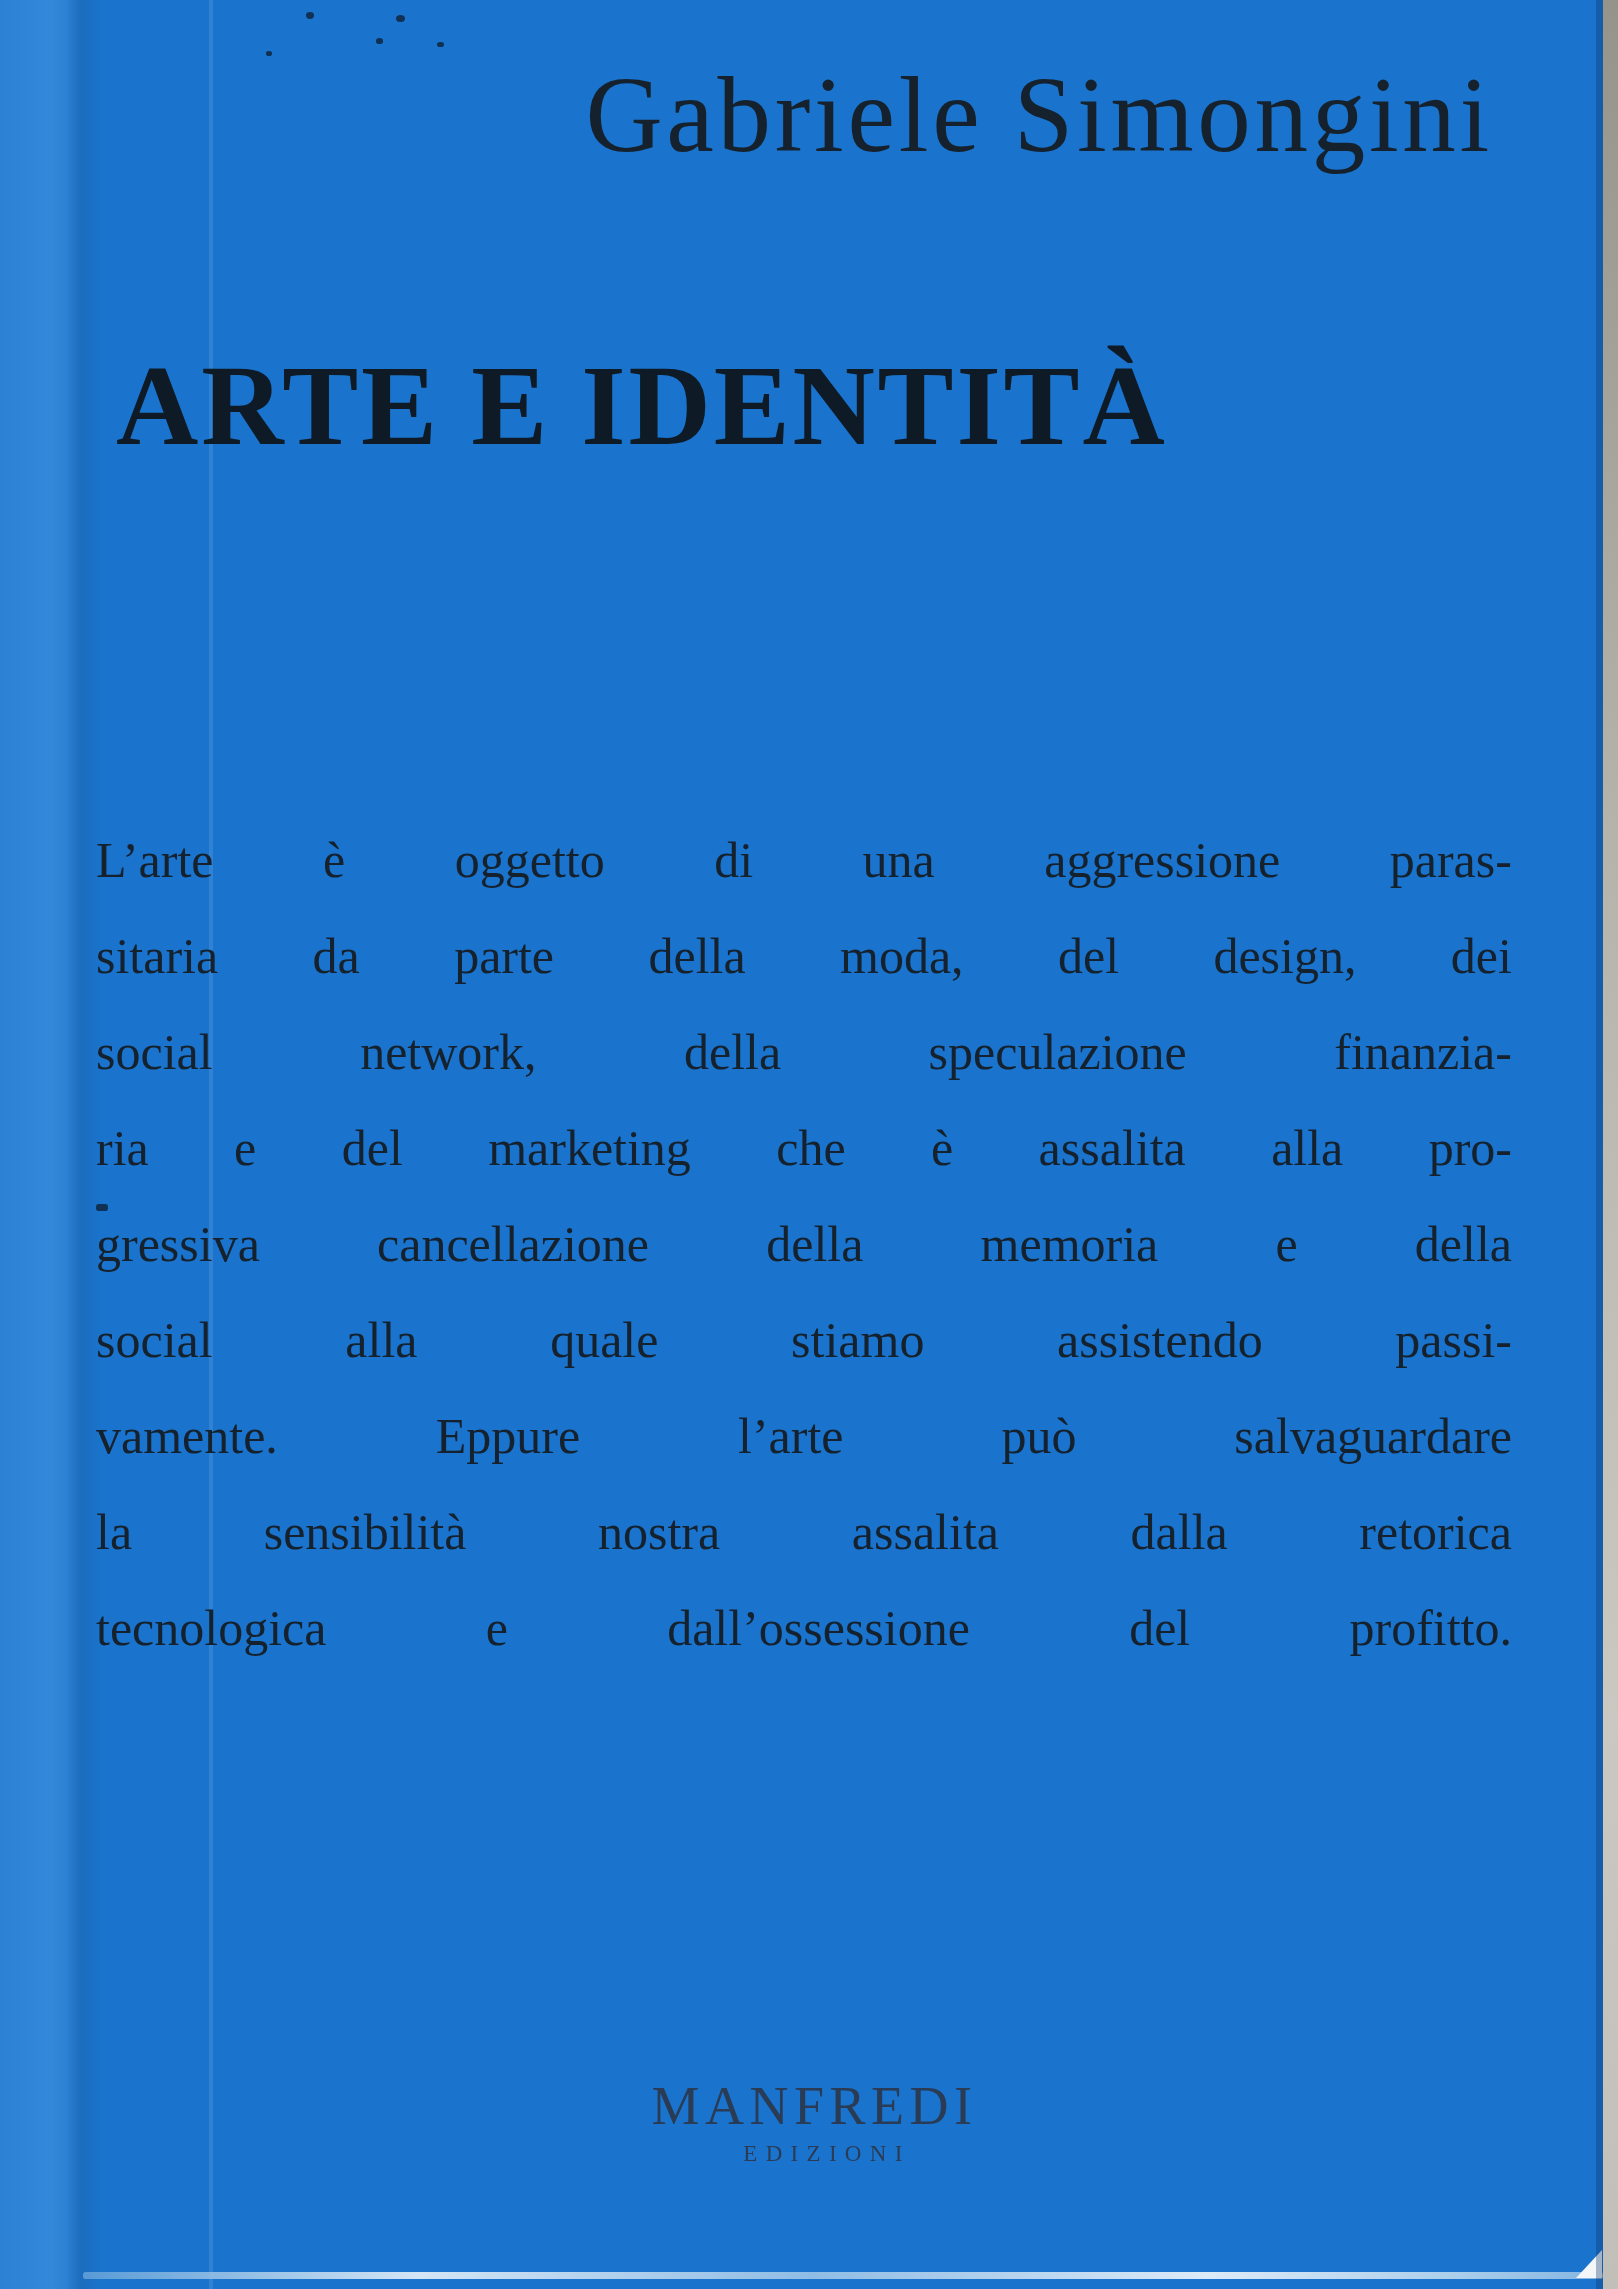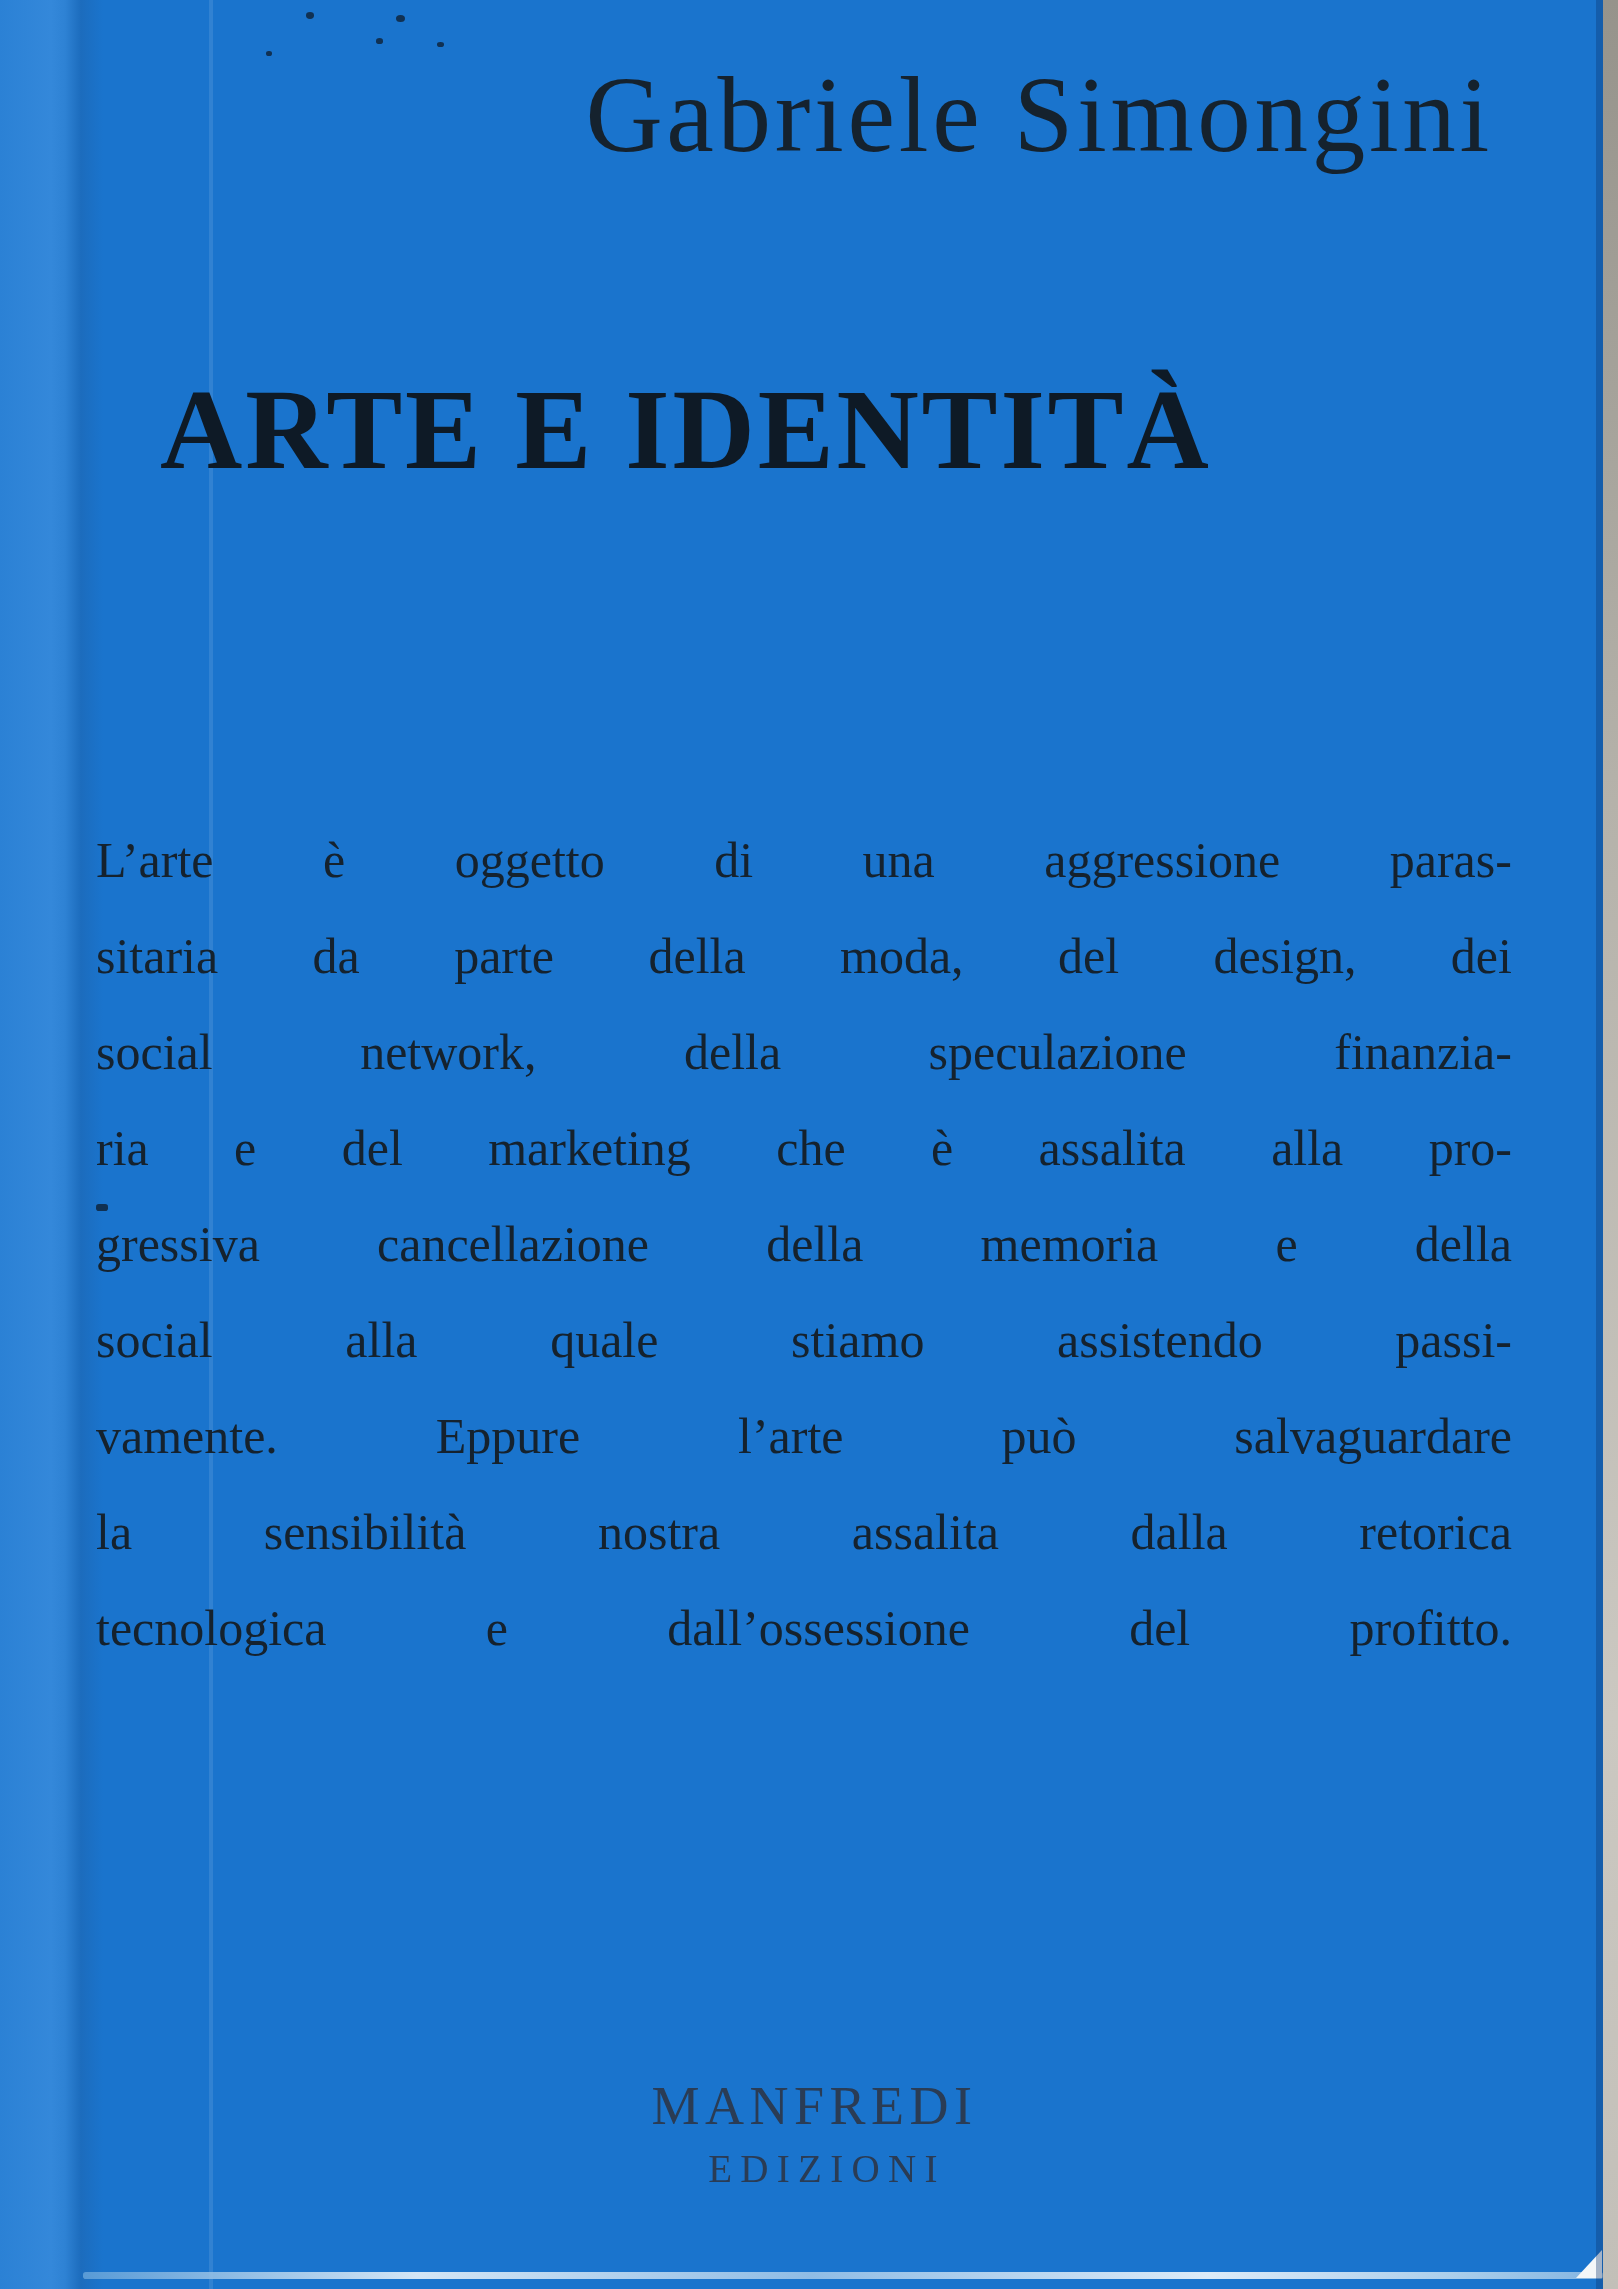--- a/index.html
+++ b/index.html
@@ -57,48 +57,47 @@
   .s6 { left: 96px;  top: 1204px; width: 12px; height: 7.4px; border-radius: 2.8px; }
 
   .author {
     position: absolute; top: 57px; right: 126px;
     font-size: 107px; line-height: 1.1;
     letter-spacing: 3.7px;
     color: var(--ink, #15222e);
     white-space: nowrap;
   }
   .title {
-    position: absolute; left: 116px; top: 375px;
+    position: absolute; left: 116px; top: 351px;
     font-weight: bold;
     font-size: 114px; line-height: 109px;
     letter-spacing: 2.8px;
     color: var(--ink_title, #0e1a26);
     white-space: nowrap;
-    margin-left: 44px;
   }
   .blurb {
     position: absolute; left: 96px; top: 812px; width: 1416px;
     font-size: 50px;
     color: var(--ink, #15222e);
   }
   .blurb-line {
     display: flex; justify-content: space-between;
     line-height: 96px; white-space: nowrap;
   }
   .publisher {
     position: absolute; left: 0; top: 2075px; width: 1619px;
     text-align: center;
     color: var(--publisher_ink, #2a3c55);
   }
   .publisher-name {
     font-size: 54px; letter-spacing: 5.5px; line-height: 1.15; padding-left: 10px;
   }
   .publisher-sub {
-    font-size: 39px; letter-spacing: 8.3px; line-height: 1.1;
-    margin-top: 11px;
+    font-size: 23px; letter-spacing: 8.3px; line-height: 1.1;
+    margin-top: 4px;
     padding-left: 35px;
   }
 </style>
 </head>
 <body>
 
 <div id="cover">
 
   <div class="spine-band"></div>
   <div class="spine-line"></div>

